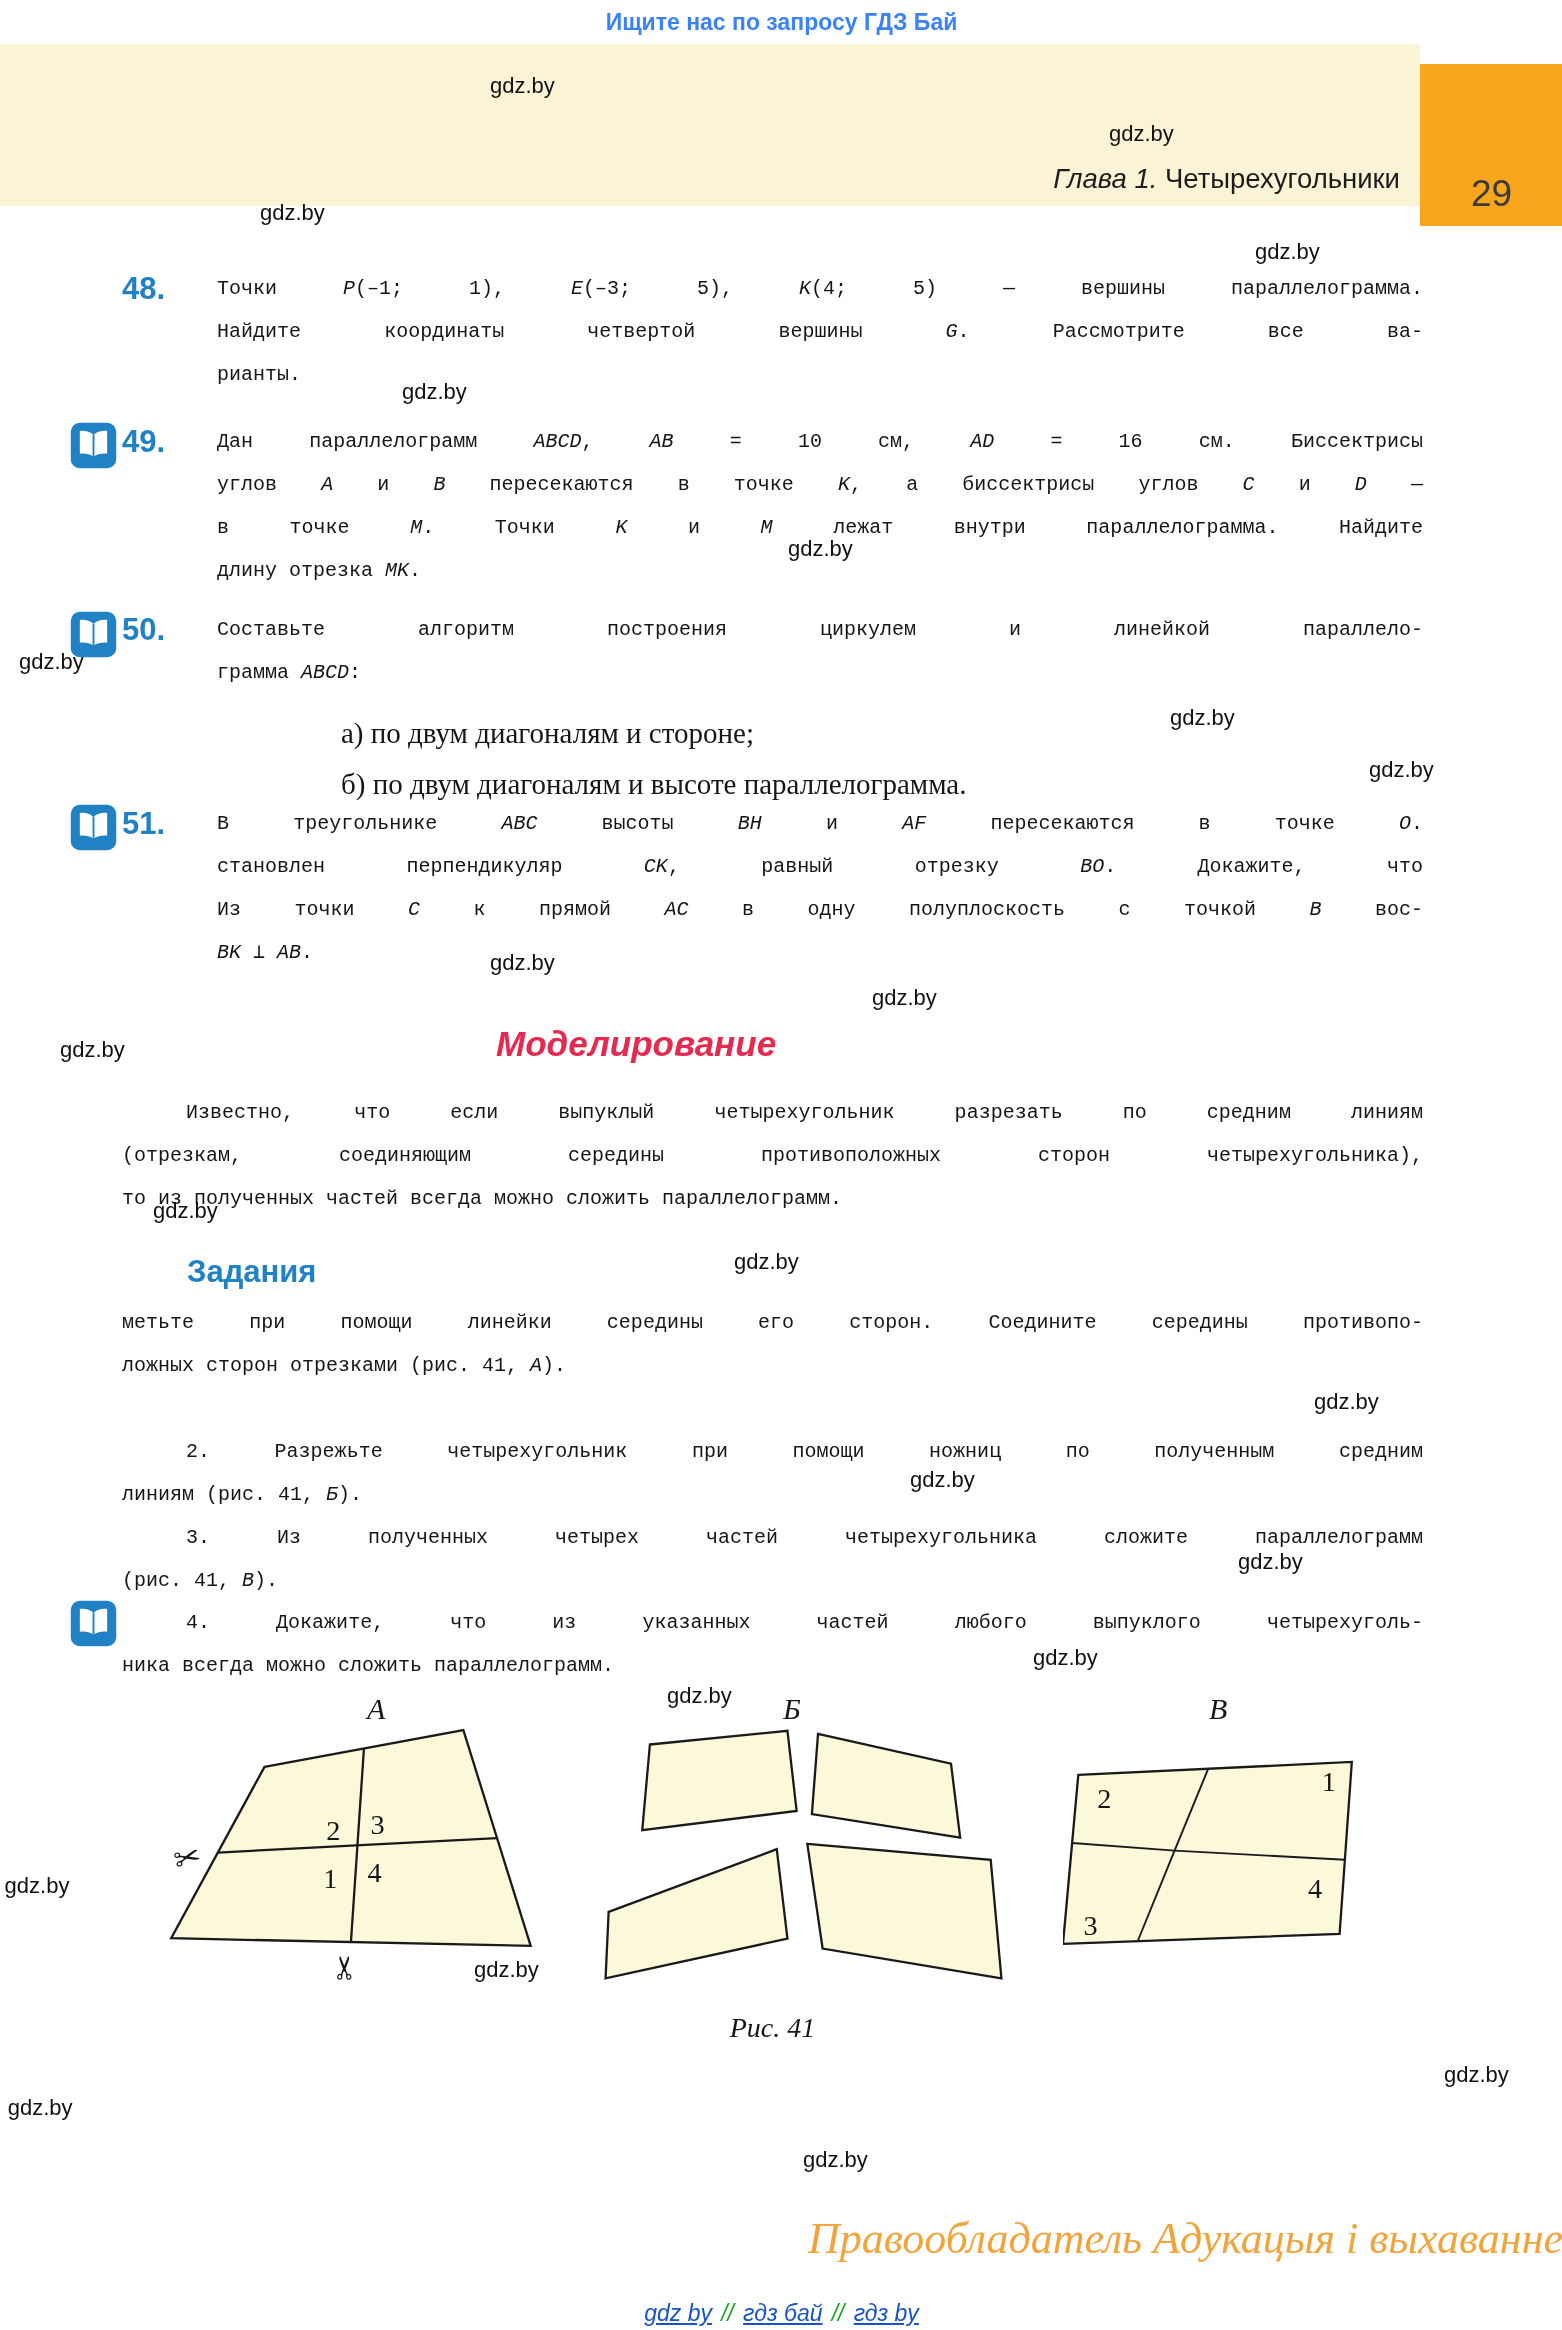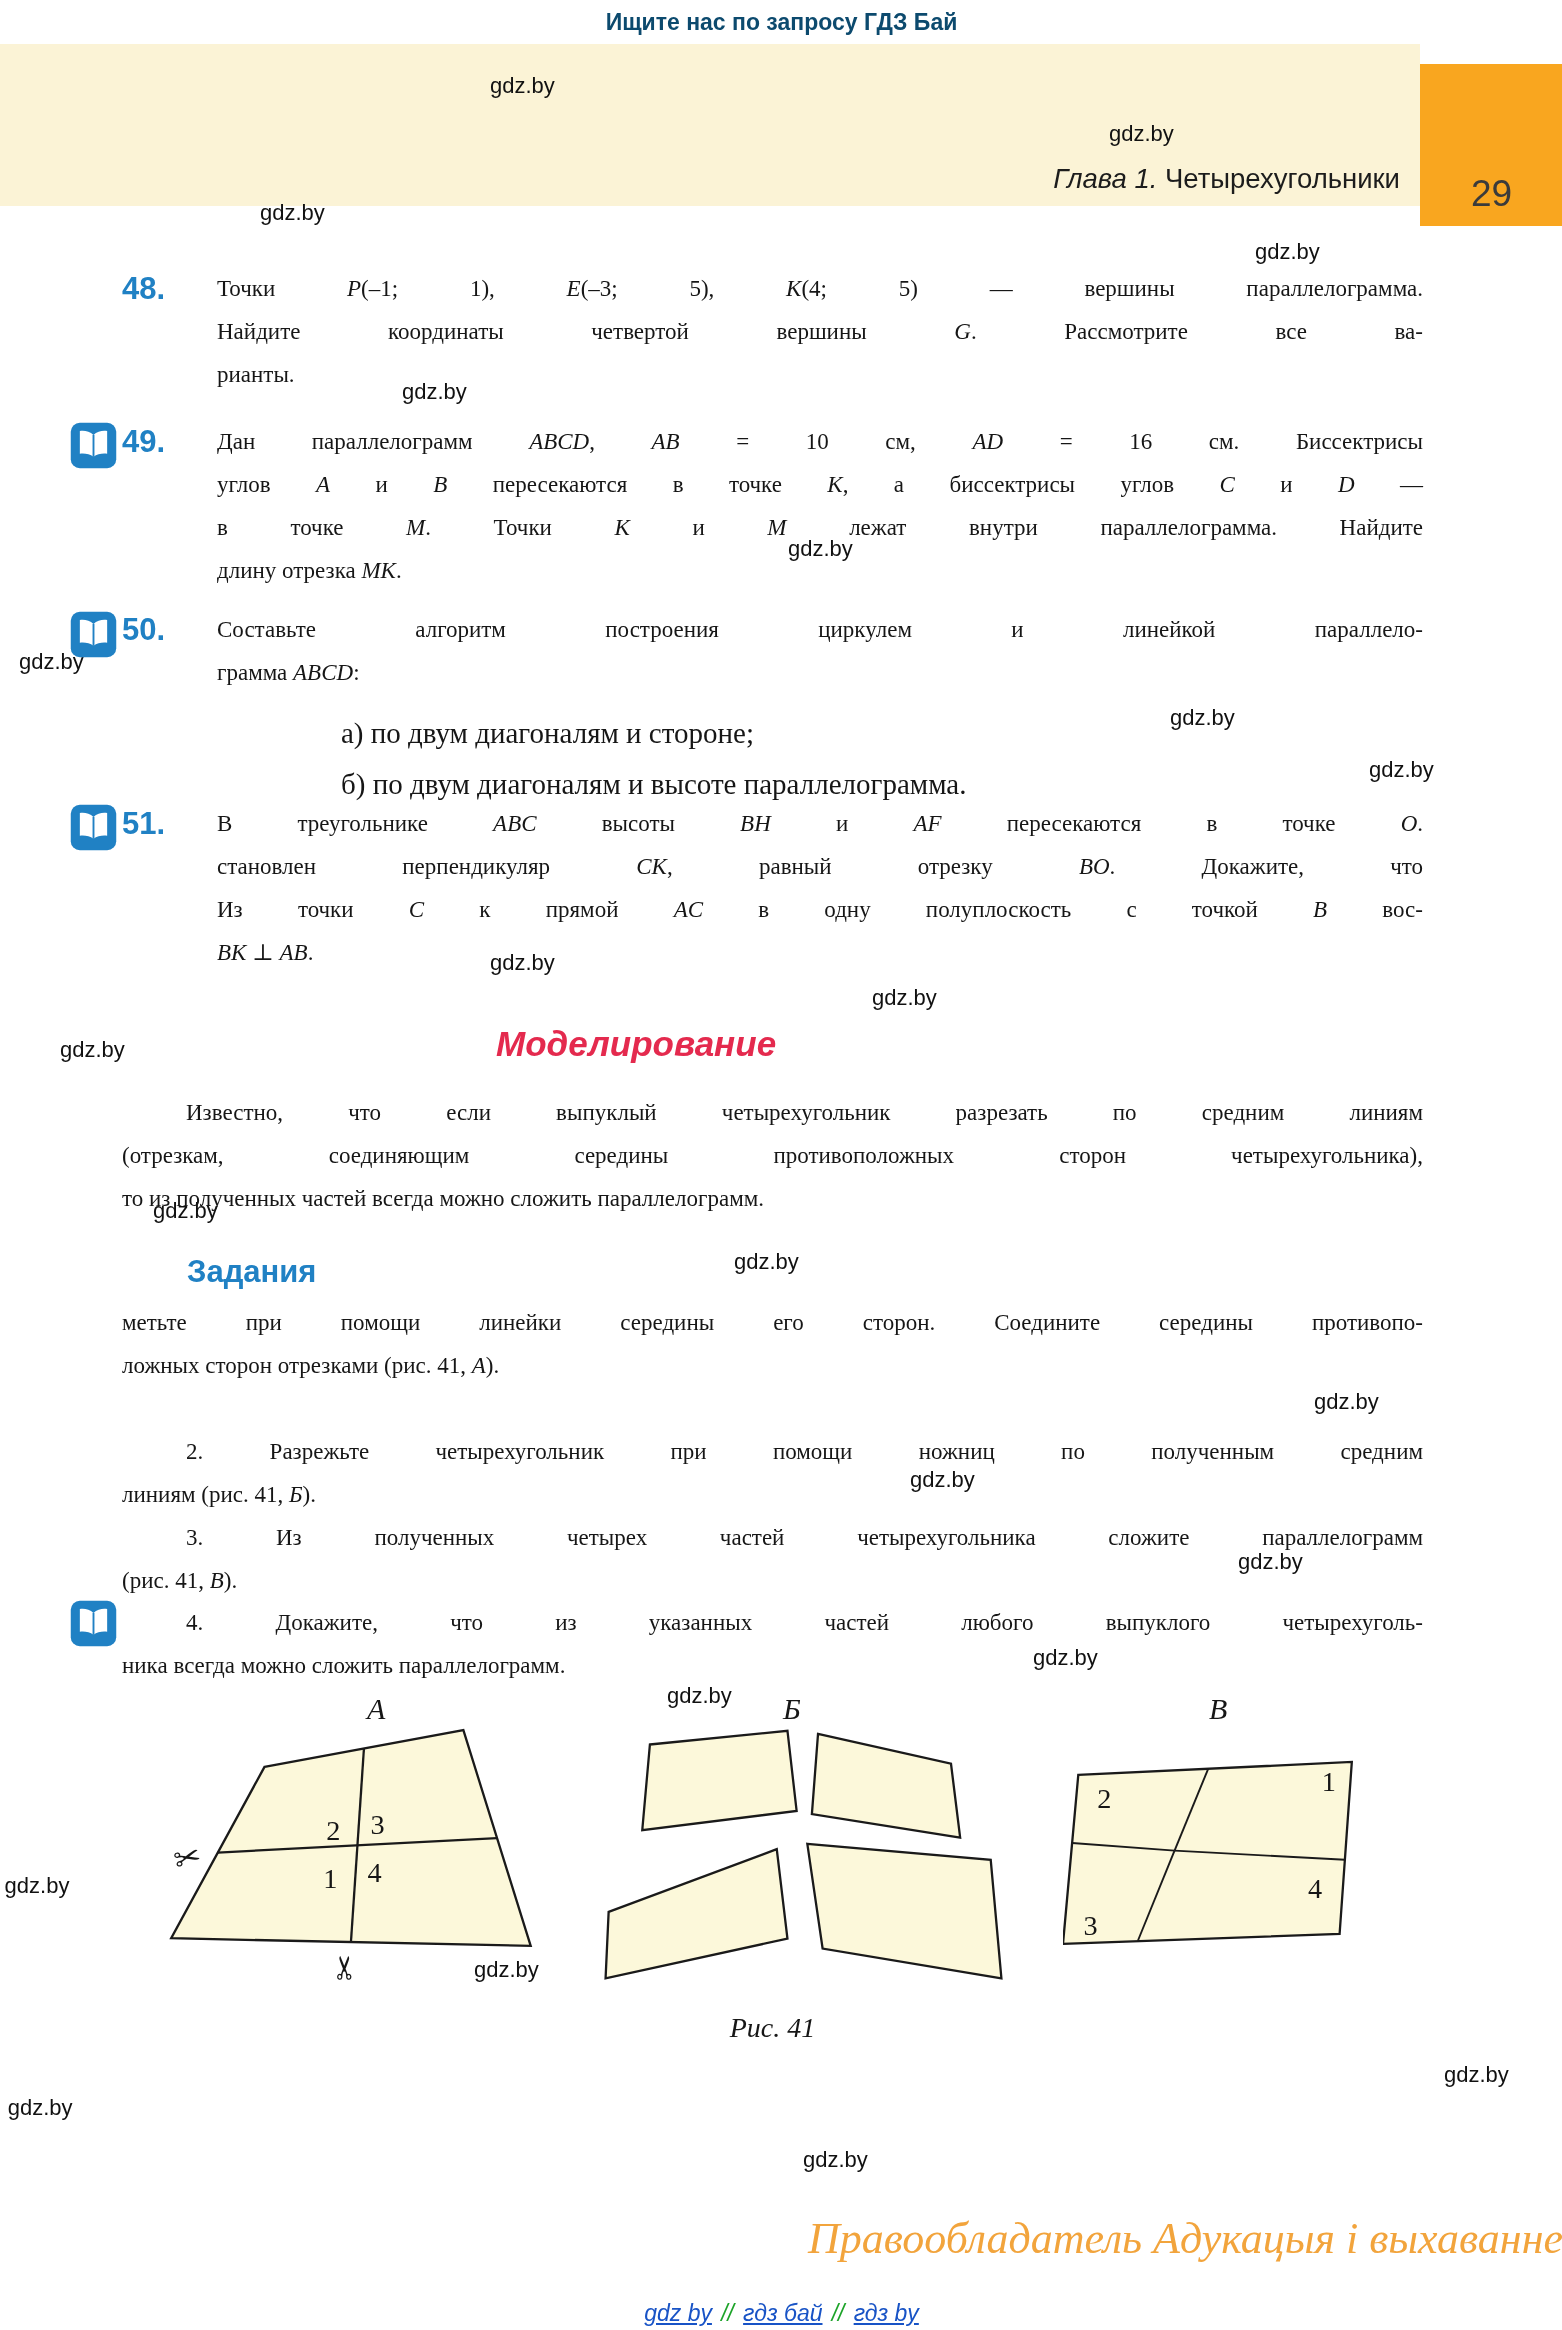--- a/index.html
+++ b/index.html
@@ -4,21 +4,21 @@
 <style>
   * { margin:0; padding:0; box-sizing:border-box; }
   html,body { background:#ffffff; }
   .page {
     position:relative; width:1563px; height:2330px; background:#ffffff;
     font-family:"Liberation Serif","DejaVu Serif",serif; color:#161616; overflow:hidden;
   }
   .top-notice {
     position:absolute; top:9.2px; left:0; width:100%; text-align:center;
     font-family:"Liberation Sans","DejaVu Sans",sans-serif; font-weight:700;
-    font-size:23px; color:#0c4a6e;
+    font-size:23px; color:#3b82f6;
   }
   .header-band { position:absolute; left:0; top:44px; width:1420px; height:162px; background:#fbf3d6; }
   .header-orange {
     position:absolute; left:1420px; top:44px; width:143px; height:162px; background:#f9a61f;
     display:flex; align-items:flex-end; justify-content:center; padding-bottom:10.7px;margin-top:20px;
   }
   .pagenum { font-family:"Liberation Sans",sans-serif; font-size:37px; color:#3b3b3b; line-height:43px; }
   .chapter {
     position:absolute; top:162px; right:163px; font-family:"Liberation Sans",sans-serif;
     font-size:27.5px; color:#1c1c1c; line-height:34px;margin-left:32px;
@@ -26,21 +26,21 @@
   .wm {
     position:absolute; font-family:"Liberation Sans",sans-serif; font-size:22px; color:#111;
     line-height:26px; white-space:nowrap;
   }
   .problem { position:absolute; left:122px; width:1301px; }
   .pnum {
     position:absolute; left:0; top:0; font-family:"Liberation Sans",sans-serif;
     font-weight:700; font-size:31px; color:#2081c4; line-height:43px;
   }
   .ptext { margin-left:95px; }
-  .line { font-size:23px; line-height:43px; }
+  .line { font-size:20px; line-height:43px;font-family:Liberation Mono, monospace; }
   .jline { text-align:justify; text-align-last:justify; }
   .lline { text-align:left; text-align-last:left; }
   .ind { text-indent:64px; }
   .pitem { margin-left:219px; font-size:29px; line-height:43px; }
   .pitem.first { margin-top:18.4px; }
   .pitem.second { margin-top:7.7px; }
   .book-icon { position:absolute; left:70px; width:47px; height:47px; }
   .mod-heading {
     position:absolute; left:496px; top:1024px;
     font-family:"Liberation Sans",sans-serif; font-style:italic; font-weight:700;

